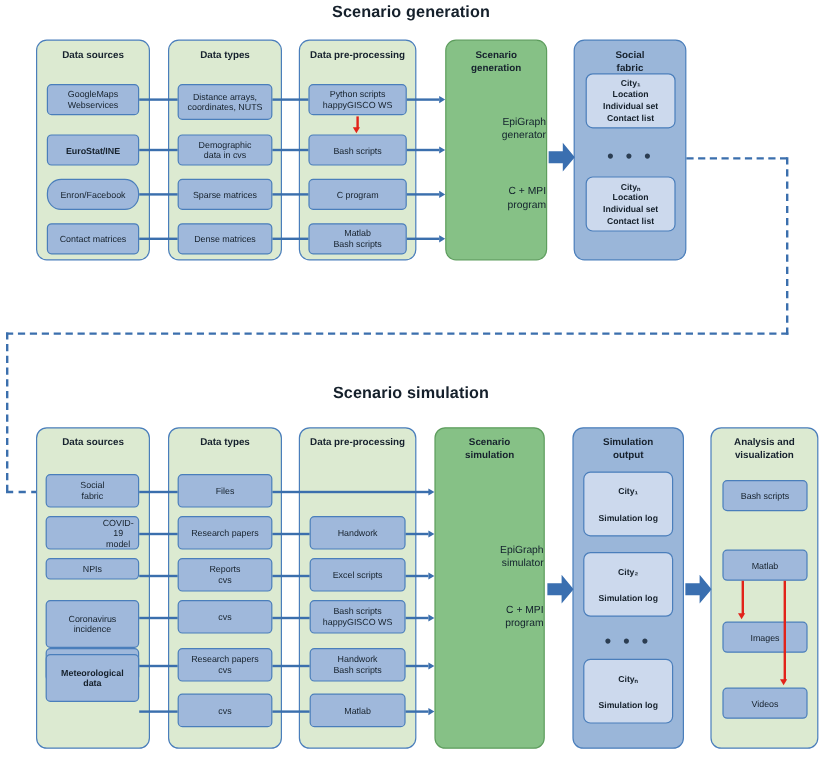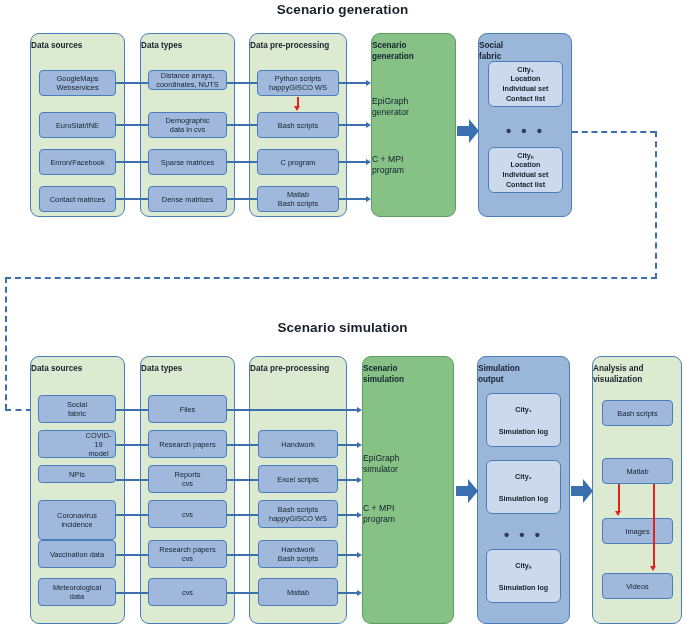--- a/index.html
+++ b/index.html
@@ -31,20 +31,21 @@
     box-sizing:border-box;
   }
   .col.green{background:#dcead1;}
   .col.darkgreen{background:#86c186;border-color:#5d9d5d;}
   .col.blue{background:#9ab6d9;}
 
   .col-title{
     position:absolute;
     left:0;right:0;
     top:7px;
+    text-align:center;
     font-weight:bold;
     font-size:8.2px;
     line-height:10.5px;
     color:#16212d;
   }
 
   
   .node{
     position:absolute;
     background:#9fb8db;
@@ -64,21 +65,21 @@
     background:#ccd9ed;
     border-radius:6px;
     font-weight:bold;
   }
   .node .ml{white-space:pre-line;}
 
   
   .proc-text{
     position:absolute;
     left:0;right:0;
-    text-align:left;
+    text-align:right;
     font-size:8.6px;
     line-height:11px;
     color:#12202c;
     white-space:pre-line;
   }
 
   
   .hline{
     position:absolute;
     height:1.8px;
@@ -166,30 +167,30 @@
   <div class="col blue" style="left:478px;top:33px;width:94px;height:184px;">
     <div class="col-title ml" style="white-space:pre-line;">Social
 fabric</div>
   </div>
 
   <div class="node" style="left:39px;top:70px;width:77px;height:26px;">
     <span class="ml" style="white-space: pre-line;">GoogleMaps
 Webservices</span>
   </div>
   <div class="node" style="left:39px;top:112px;width:77px;height:26px;">
-    <span class="ml" style="white-space: pre-line;">EuroStat/INE</span>
-  </div>
-  <div class="node" style="left:39px;top:149px;width:77px;height:26px;">
+    <span class="ml" style="white-space: pre-line; font-weight: bold;">EuroStat/INE</span>
+  </div>
+  <div class="node" style="left:39px;top:149px;width:77px;height:26px;border-radius:12px;">
     <span class="ml" style="white-space: pre-line;">Enron/Facebook</span>
   </div>
   <div class="node" style="left:39px;top:186px;width:77px;height:26px;">
     <span class="ml" style="white-space: pre-line;">Contact matrices</span>
   </div>
 
-  <div class="node" style="left:148px;top:70px;width:79px;height:20px;justify-content:center;">
+  <div class="node" style="left:148px;top:70px;width:79px;height:30px;justify-content:center;">
     <span class="ml" style="white-space: pre-line;">Distance arrays,
 coordinates, NUTS</span>
   </div>
   <div class="node" style="left:148px;top:112px;width:79px;height:26px;">
     <span class="ml" style="white-space: pre-line;">Demographic
 data in cvs</span>
   </div>
   <div class="node" style="left:148px;top:149px;width:79px;height:26px;">
     <span class="ml" style="white-space: pre-line;">Sparse matrices</span>
   </div>
@@ -299,21 +300,21 @@
   <div class="node" style="left:38px;top:465px;width:78px;height:18px;">
     <span class="ml" style="white-space: pre-line;">NPIs</span>
   </div>
   <div class="node" style="left:38px;top:500px;width:78px;height:40px;">
     <span class="ml" style="white-space: pre-line;">Coronavirus
 incidence</span>
   </div>
   <div class="node" style="left:38px;top:540px;width:78px;height:28px;">
     <span class="ml" style="white-space: pre-line;">Vaccination data</span>
   </div>
-  <div class="node" style="left:38px;top:578px;width:78px;height:28px;">
+  <div class="node" style="left:38px;top:545px;width:78px;height:40px;font-weight:bold;">
     <span class="ml" style="white-space: pre-line;">Meteorological
 data</span>
   </div>
 
   <div class="node" style="left:148px;top:395px;width:79px;height:28px;">
     <span class="ml" style="white-space: pre-line;">Files</span>
   </div>
   <div class="node" style="left:148px;top:430px;width:79px;height:28px;">
     <span class="ml" style="white-space: pre-line;">Research papers</span>
   </div>

